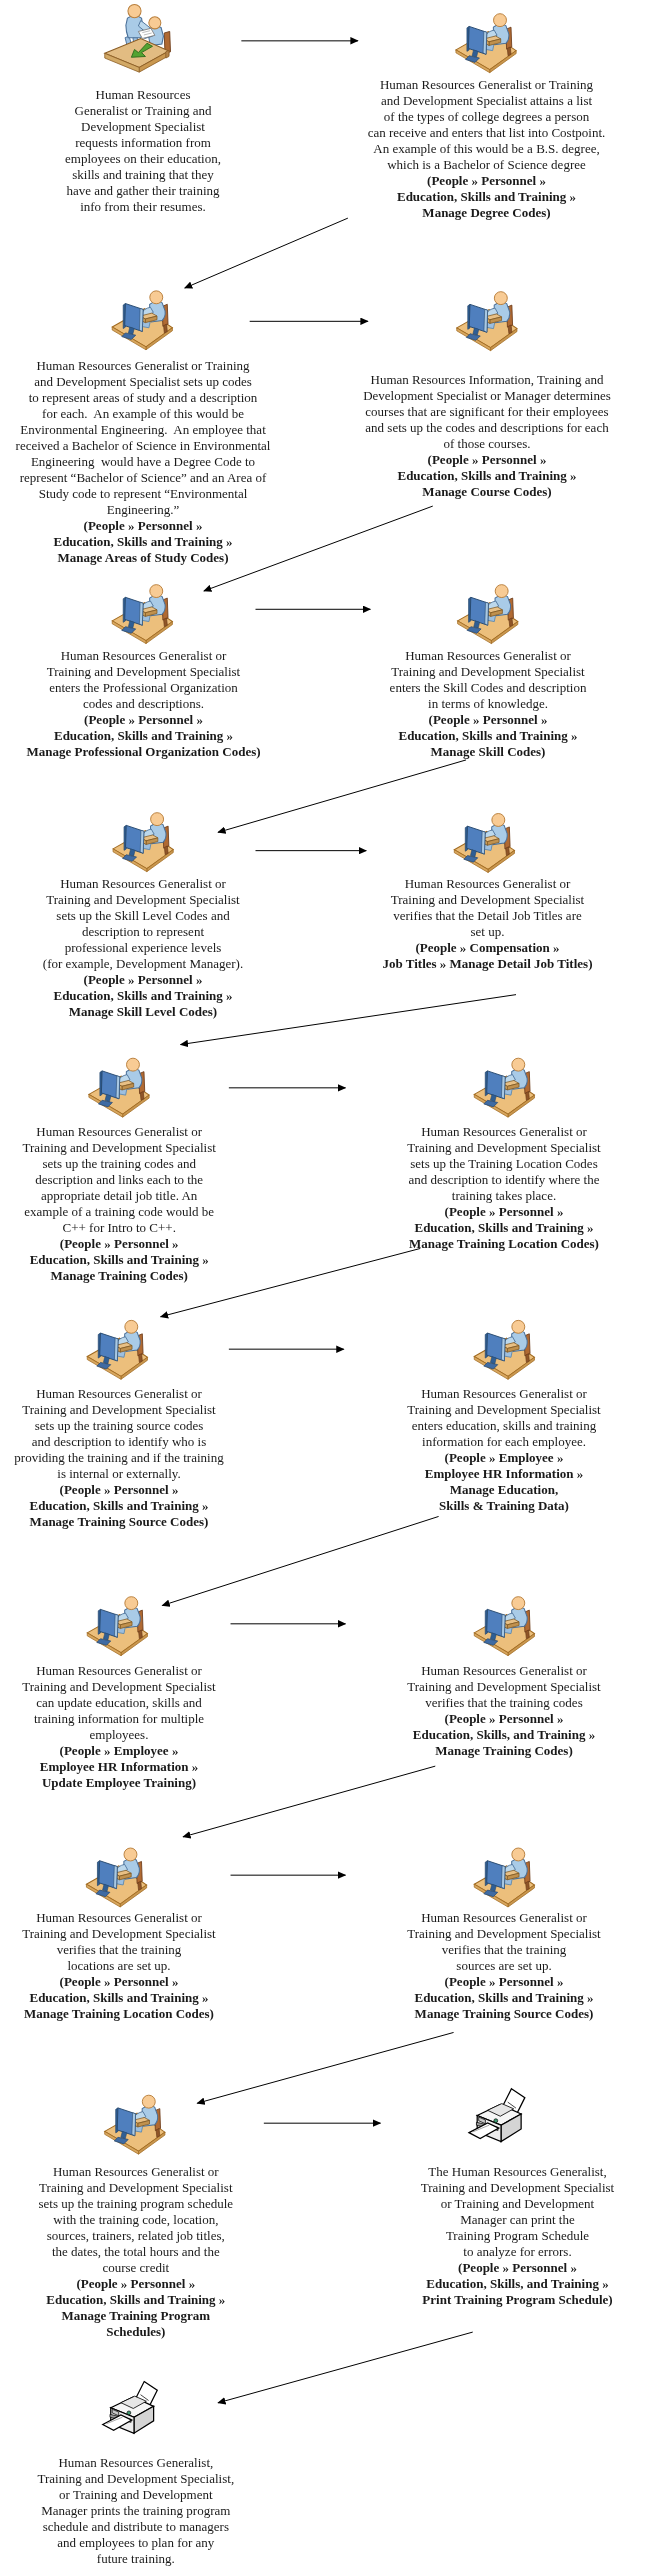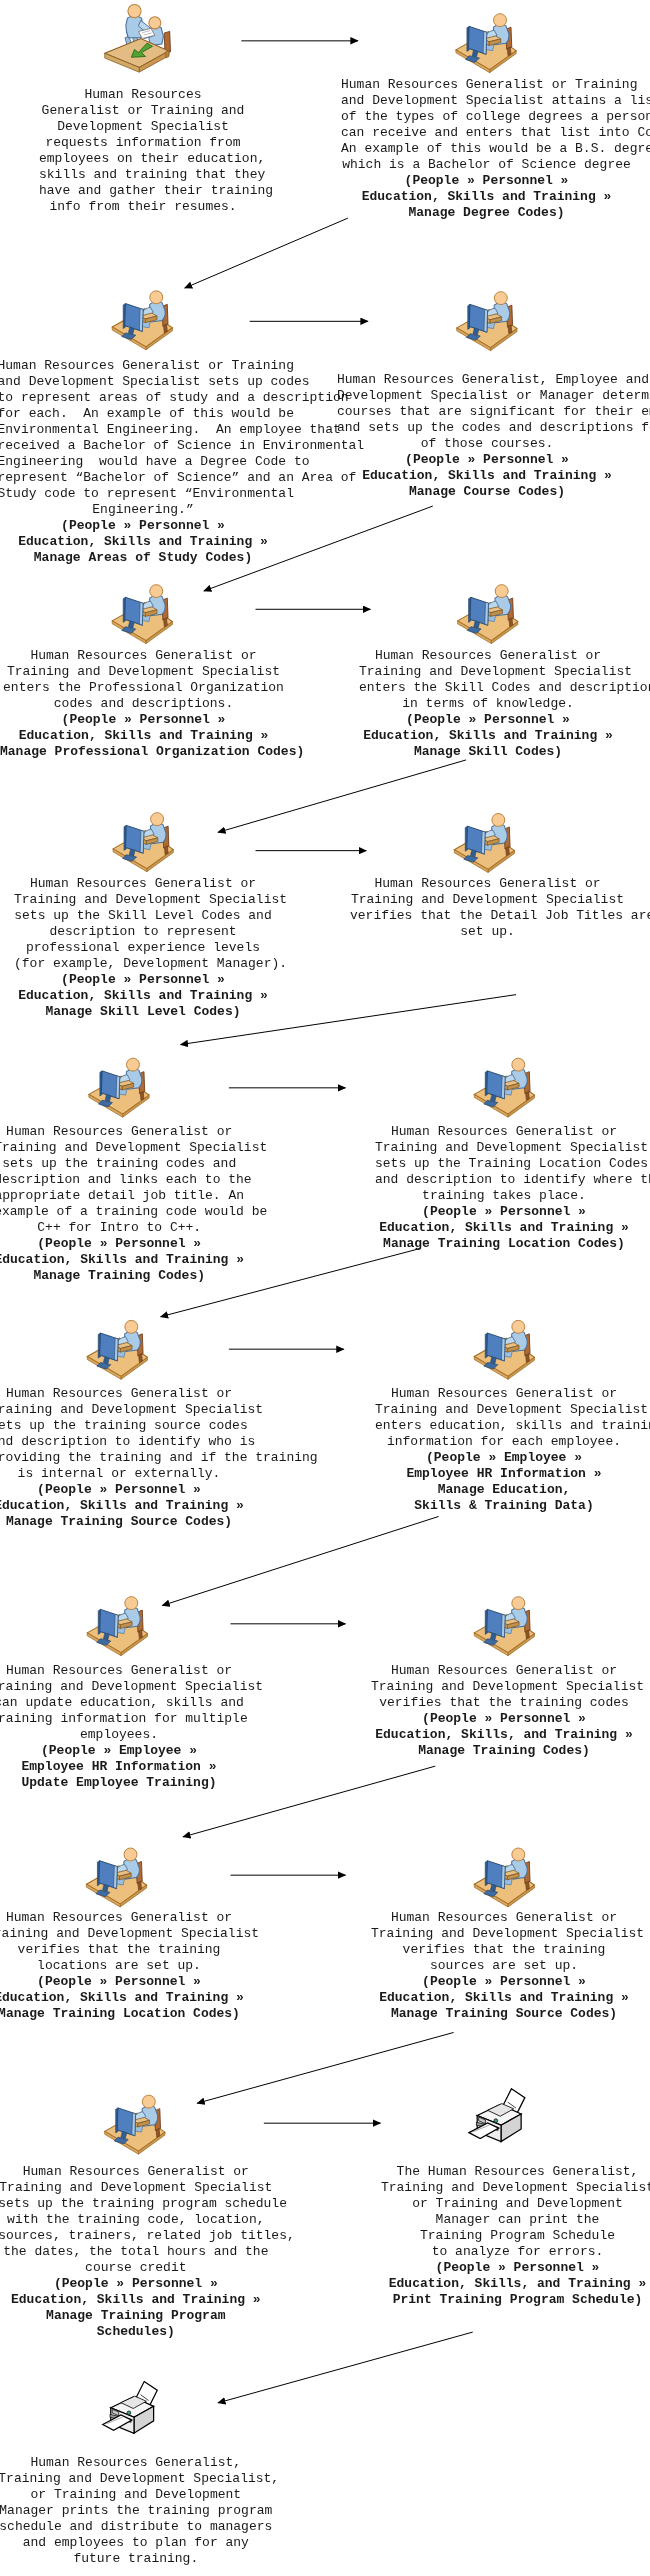--- a/index.html
+++ b/index.html
@@ -1,16 +1,16 @@
 <!DOCTYPE html>
 <html style="font-size:13.3px"><head>
 <meta charset="utf-8">
 <style>
   html,body{margin:0;padding:0;background:#fff}
-  #canvas{position:relative;width:650px;height:2576px;font-family:Liberation Mono, monospace;color:#1a1a1a;overflow:hidden}
+  #canvas{position:relative;width:650px;height:2576px;font-family:Liberation Serif, serif;color:#1a1a1a;overflow:hidden}
   .block{position:absolute;text-align:center;font-size:13px;line-height:16px;white-space:pre}
   .block .nav{font-weight:bold}
   svg.overlay{position:absolute;left:0;top:0}
 </style>
 </head>
 <body>
 
 <div id="canvas">
 <svg class="overlay" width="650" height="2576" viewBox="0 0 781 3095">
   <defs>
@@ -129,21 +129,21 @@
 to represent areas of study and a description
 for each.  An example of this would be
 Environmental Engineering.  An employee that
 received a Bachelor of Science in Environmental
 Engineering  would have a Degree Code to
 represent “Bachelor of Science” and an Area of
 Study code to represent “Environmental
 Engineering.”</div><div class="nav">(People » Personnel »
 Education, Skills and Training »
 Manage Areas of Study Codes)</div></div>
-<div class="block" style="left:337px;top:372px;width:300px"><div>Human Resources Generalist, Employee and
+<div class="block" style="left:337px;top:372px;width:300px"><div>Human Resources Information, Training and
 Development Specialist or Manager determines
 courses that are significant for their employees
 and sets up the codes and descriptions for each
 of those courses.</div><div class="nav">(People » Personnel »
 Education, Skills and Training »
 Manage Course Codes)</div></div>
 <div class="block" style="left:0px;top:648px;width:287px"><div>Human Resources Generalist or
 Training and Development Specialist
 enters the Professional Organization
 codes and descriptions.</div><div class="nav">(People » Personnel »
@@ -159,21 +159,22 @@
 Training and Development Specialist
 sets up the Skill Level Codes and
 description to represent
 professional experience levels
 (for example, Development Manager).</div><div class="nav">(People » Personnel »
 Education, Skills and Training »
 Manage Skill Level Codes)</div></div>
 <div class="block" style="left:350px;top:876px;width:275px"><div>Human Resources Generalist or
 Training and Development Specialist
 verifies that the Detail Job Titles are
-set up.</div></div>
+set up.</div><div class="nav">(People » Compensation »
+Job Titles » Manage Detail Job Titles)</div></div>
 <div class="block" style="left:-5.8px;top:1124px;width:250px"><div>Human Resources Generalist or
 Training and Development Specialist
 sets up the training codes and
 description and links each to the
 appropriate detail job title. An
 example of a training code would be
 C++ for Intro to C++.</div><div class="nav">(People » Personnel »
 Education, Skills and Training »
 Manage Training Codes)</div></div>
 <div class="block" style="left:375px;top:1124px;width:258px"><div>Human Resources Generalist or

